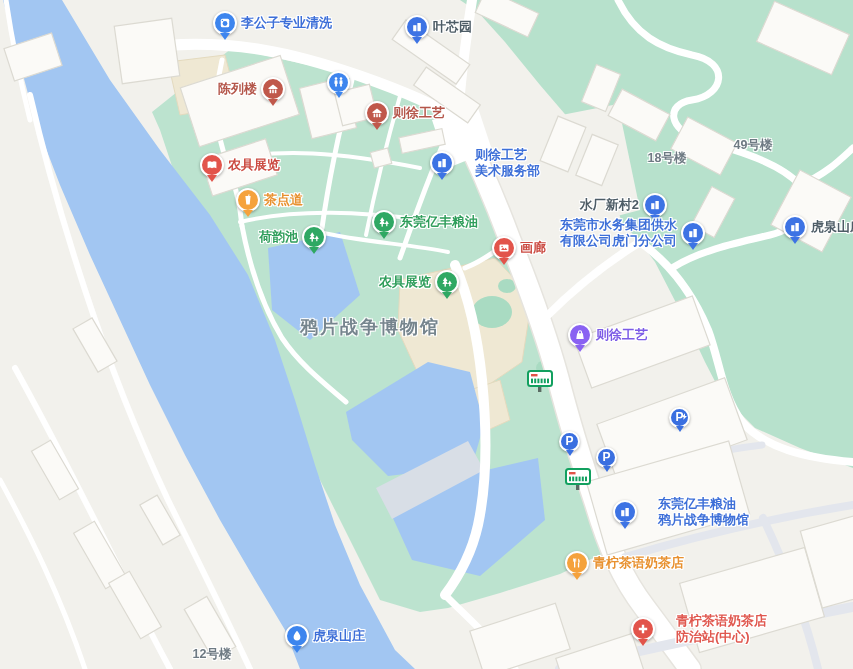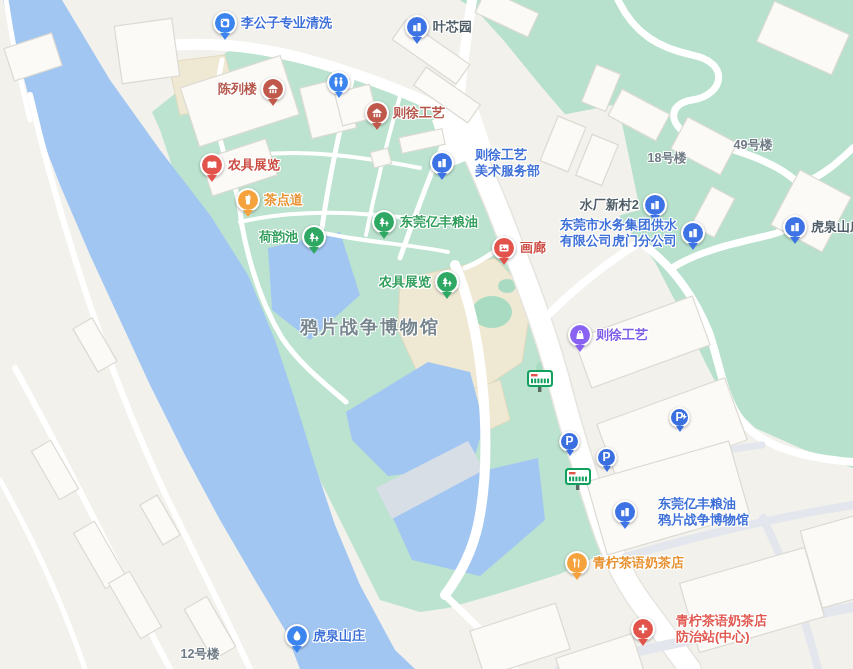--- a/index.html
+++ b/index.html
@@ -459,15 +459,15 @@
     <div class="pin">
       <svg viewBox="0 0 12 12" fill="#fff">
           <path d="M6 .8C7.7 3 9.4 4.9 9.4 7a3.4 3.4 0 1 1-6.8 0C2.6 4.9 4.3 3 6 .8Z"></path>
         </svg>
     </div>
     <div class="lbl r">虎泉山庄</div>
   </div>
 
   <div class="ptxt" style="left:667px;top:158px">18号楼</div>
   <div class="ptxt" style="left:753px;top:145px">49号楼</div>
-  <div class="ptxt" style="left:200px;top:654px">12号楼</div>
+  <div class="ptxt" style="left:212px;top:654px">12号楼</div>
 
 </div>
 
 </body></html>

